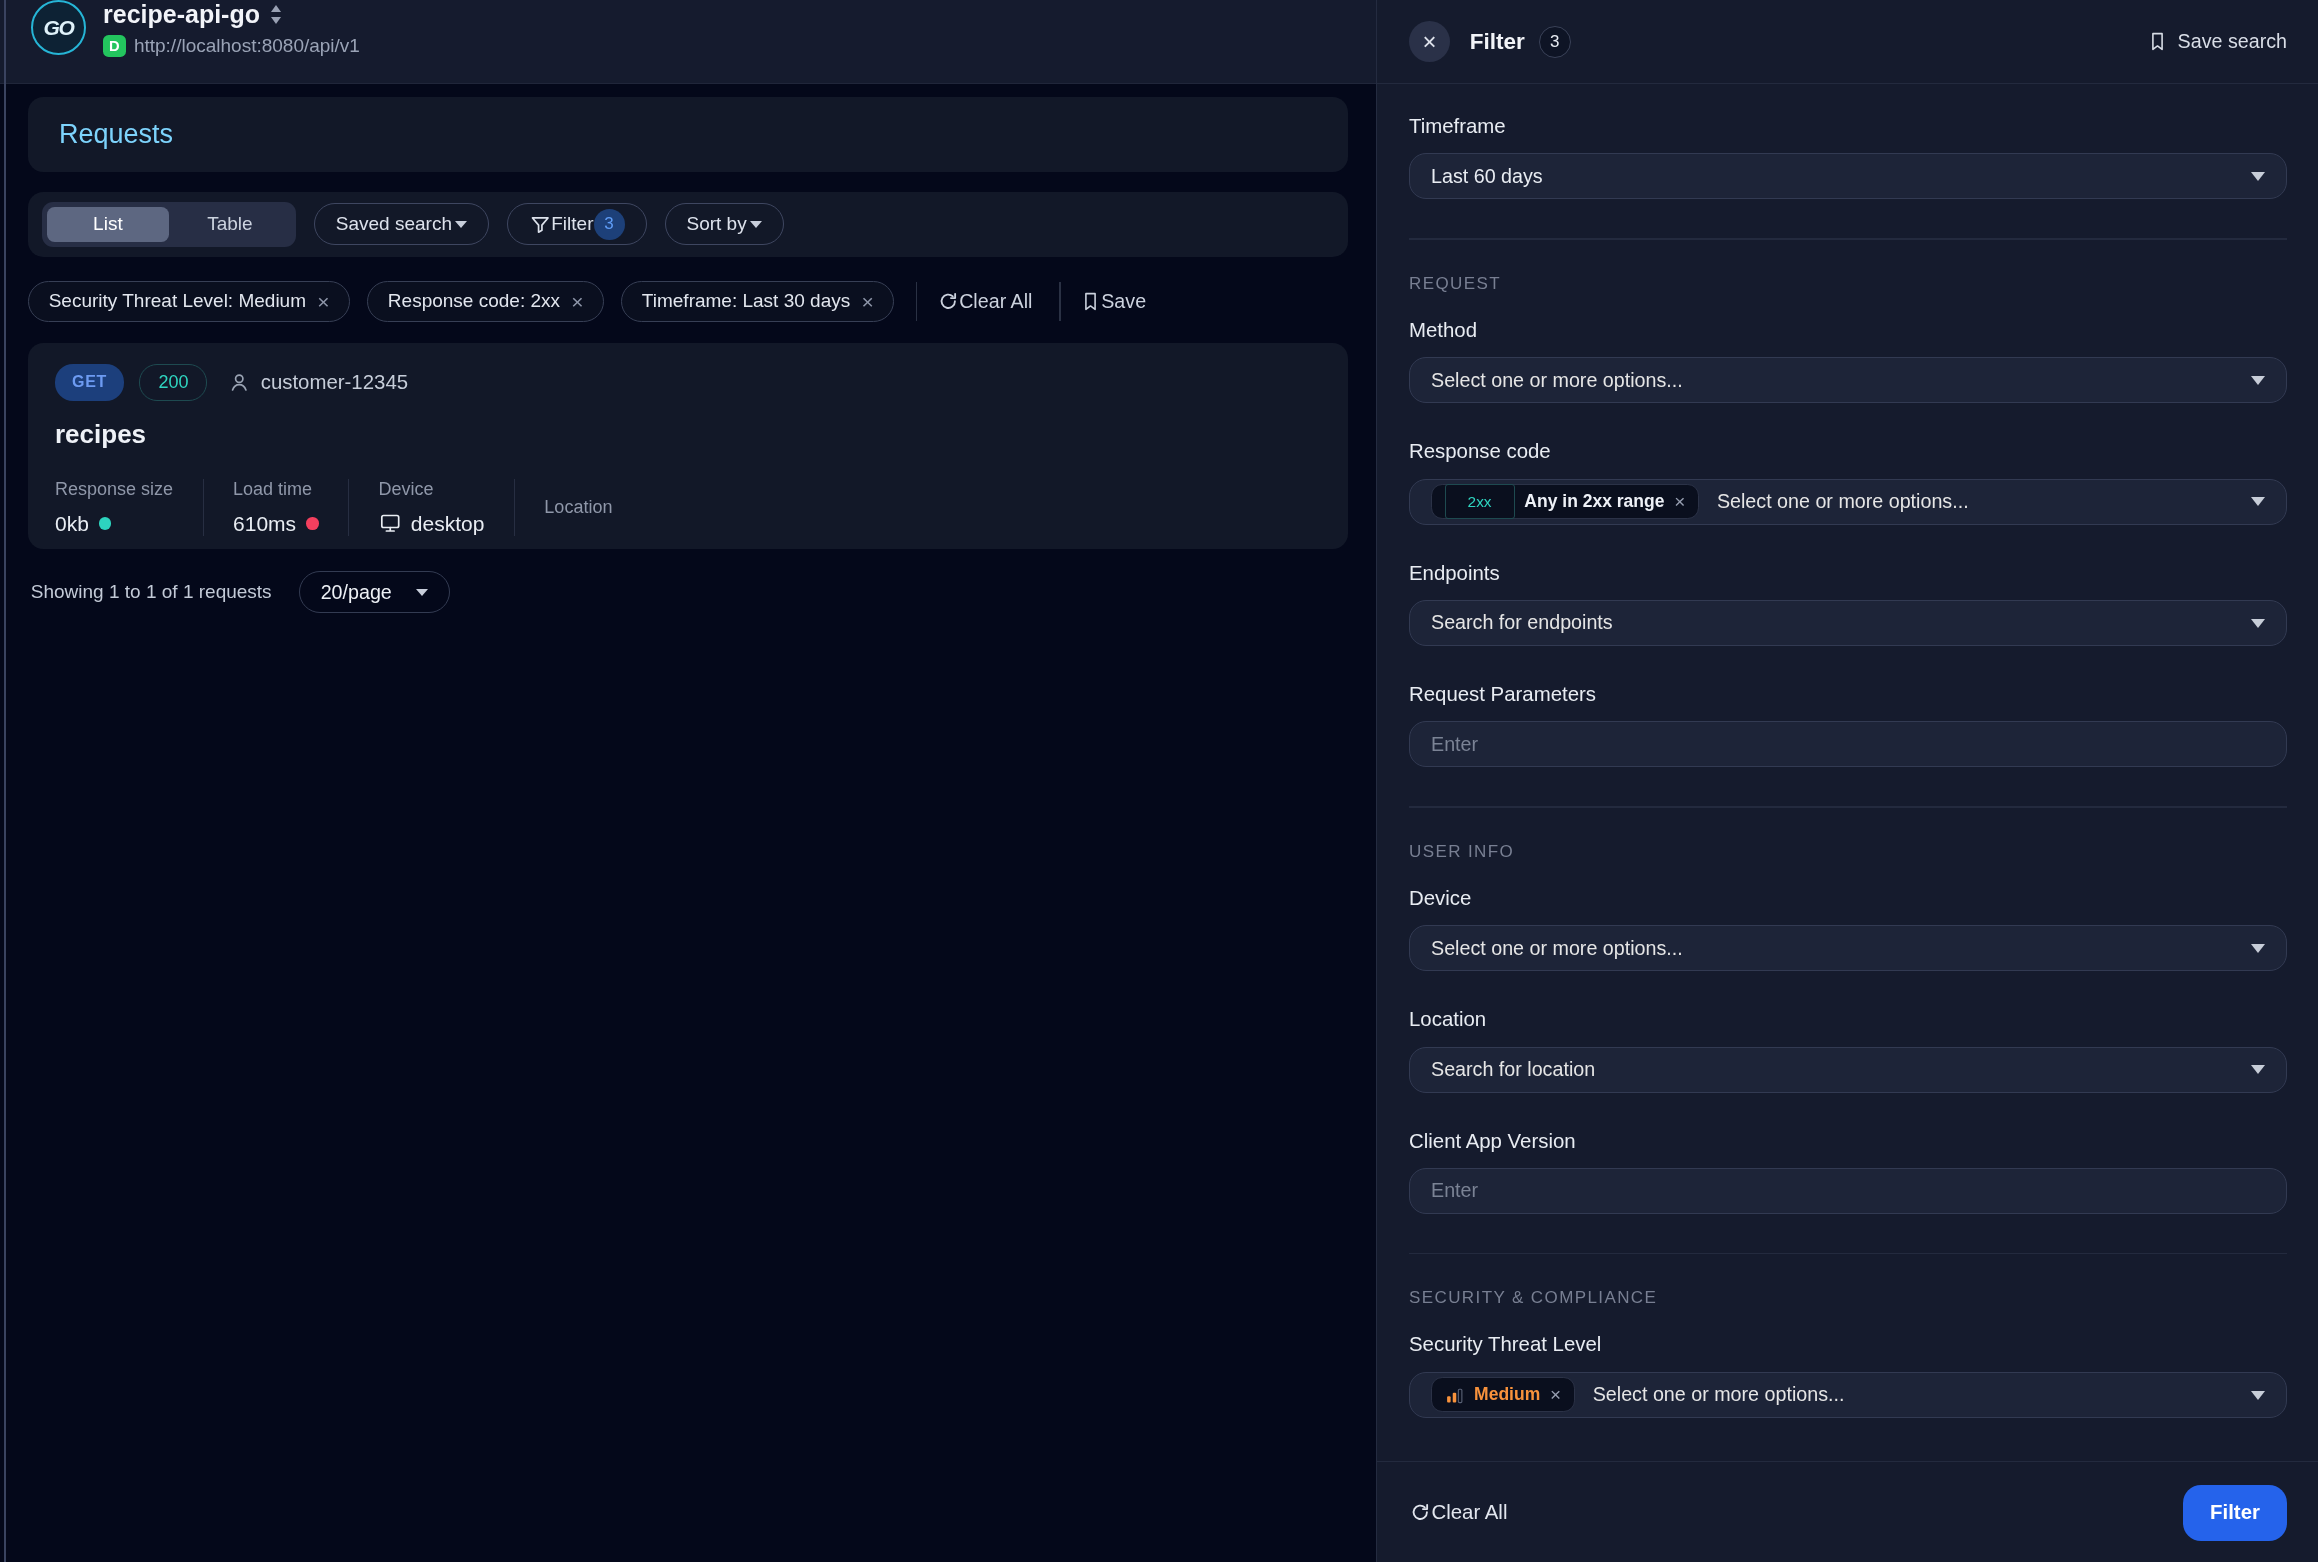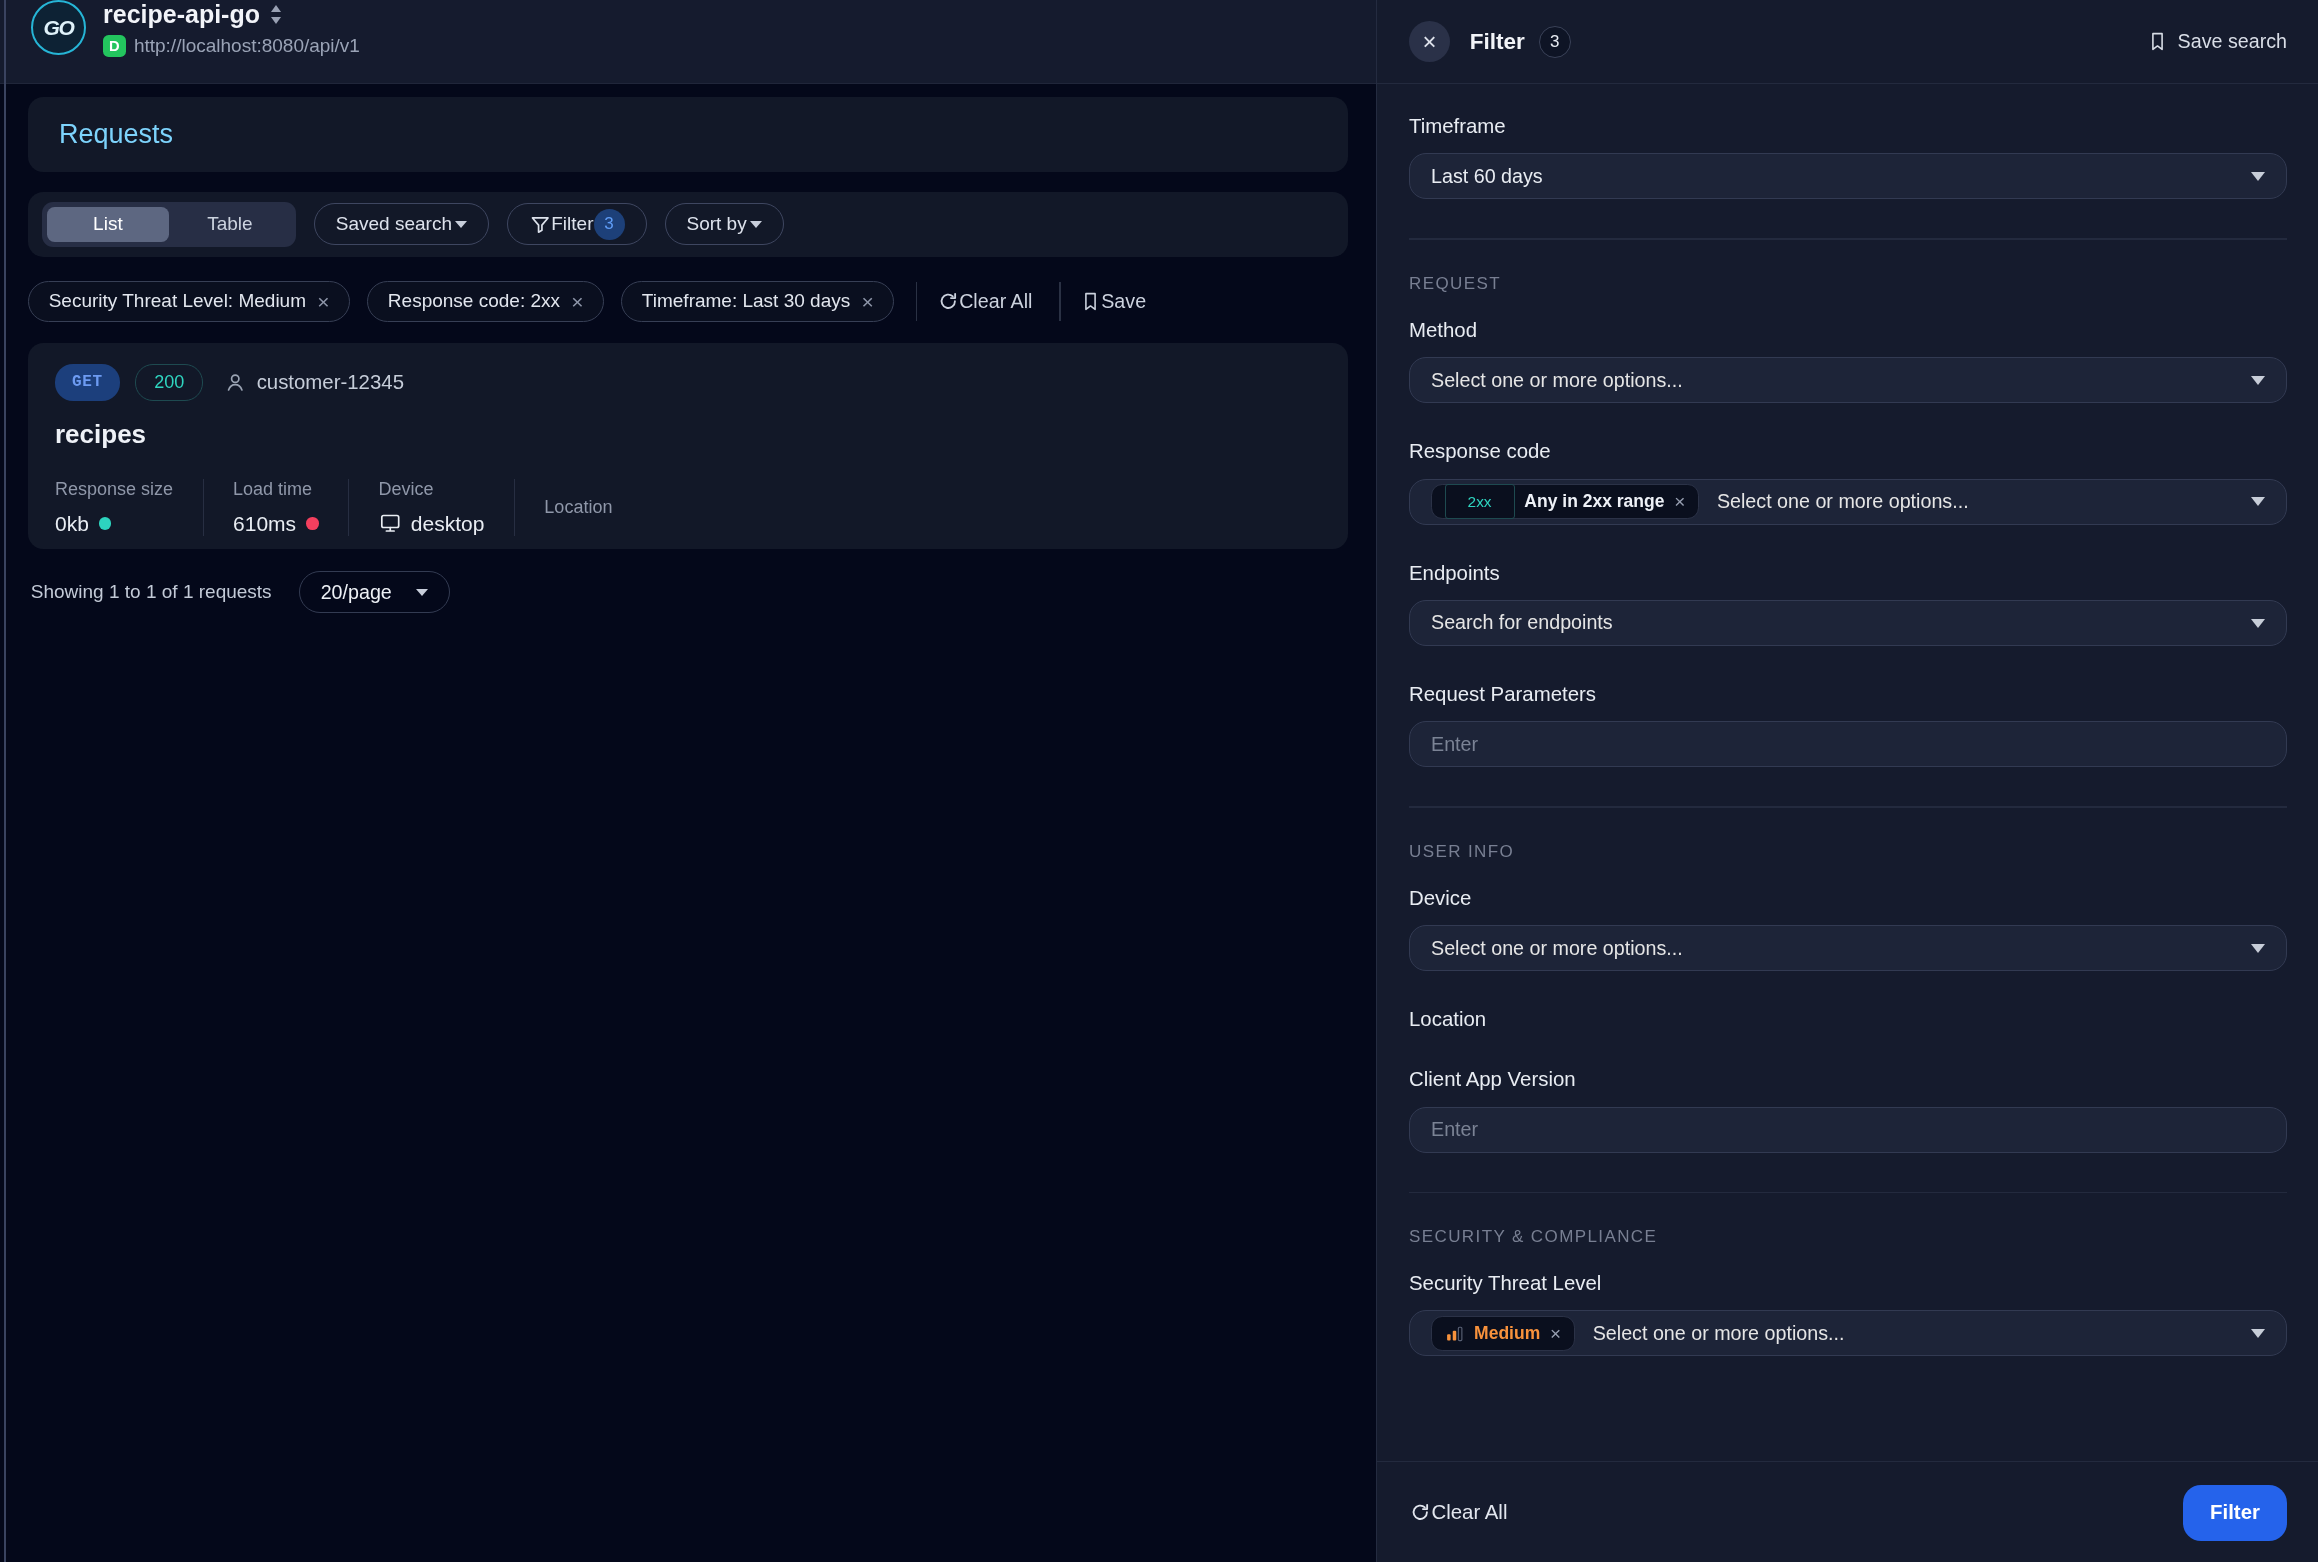--- a/index.html
+++ b/index.html
@@ -48,21 +48,21 @@
   .chips-row { margin-top:24px; display:flex; align-items:center; }
   .chip { display:flex; align-items:center; gap:11.2px; height:41px; border:1.4px solid #373f55;
     border-radius:701px; background:#0a0f1f; padding:0 19.7px; font-size:19px; color:#e2e6ee; margin-right:17px; }
   .chip-x { color:#8d95a8; font-size:21px; line-height:1; cursor:pointer; }
   .vdiv { width:1.4px; height:39px; background:#2a3144; margin:0 19.7px 0 4.2px; }
   .row-action { display:flex; align-items:center; gap:0; font-size:19.7px; color:#ccd2de; margin-right:22.5px; cursor:pointer; }
 
   .request-card { margin-top:21px; height:206px; padding:21px 27px; }
   .req-top { display:flex; align-items:center; gap:15.4px; }
   .method-badge { height:37px; padding:16px 17px; border-radius:18px; background:#1c3f7c; color:#6d9bf2;
-    font-size:16px; font-weight:700; display:flex; align-items:center; letter-spacing:0.7px;font-family:Liberation Mono, monospace; }
+    font-size:16px; font-weight:700; display:flex; align-items:center; letter-spacing:0.7px; }
   .status-badge { height:37px; padding:0 18px; border-radius:18px; border:1.4px solid #1e4a50; color:#2fd5c0;
     font-size:18px; display:flex; align-items:center; }
   .customer { display:flex; align-items:center; gap:9.8px; color:#c6cdd9; font-size:20.4px; margin-left:5.6px; }
   .req-name { margin-top:18px; font-size:26px; font-weight:600; color:#eef1f7; }
   .stats { display:flex; margin-top:29.5px; }
   .stat { padding-right:29.5px; margin-right:29.5px; border-right:1.4px solid #272e42; }
   .stat-label { font-size:18px; color:#8f97a9; }
   .stat-value { margin-top:11.2px; display:flex; align-items:center; gap:9.8px; font-size:21px; color:#e9edf3; }
   .dot { width:12.6px; height:12.6px; border-radius:50%; }
   .stat.loc { border-right:none; display:flex; align-items:center; padding-right:0; margin-right:0; }
@@ -338,20 +338,24 @@
       <div class="field first-field">
         <div class="f-label">Device</div>
         <div class="sel">
           <span class="ph">Select one or more options...</span>
           <span class="sel-caret"></span>
         </div>
       </div>
 
       <div class="field">
         <div class="f-label">Location</div>
+        <div class="sel">
+          <span class="ph">Search for location</span>
+          <span class="sel-caret"></span>
+        </div>
       </div>
 
       <div class="field">
         <div class="f-label">Client App Version</div>
         <div class="tbox">
           <input type="text" placeholder="Enter" style="">
         </div>
       </div>
 
       <div class="sec-div"></div>

